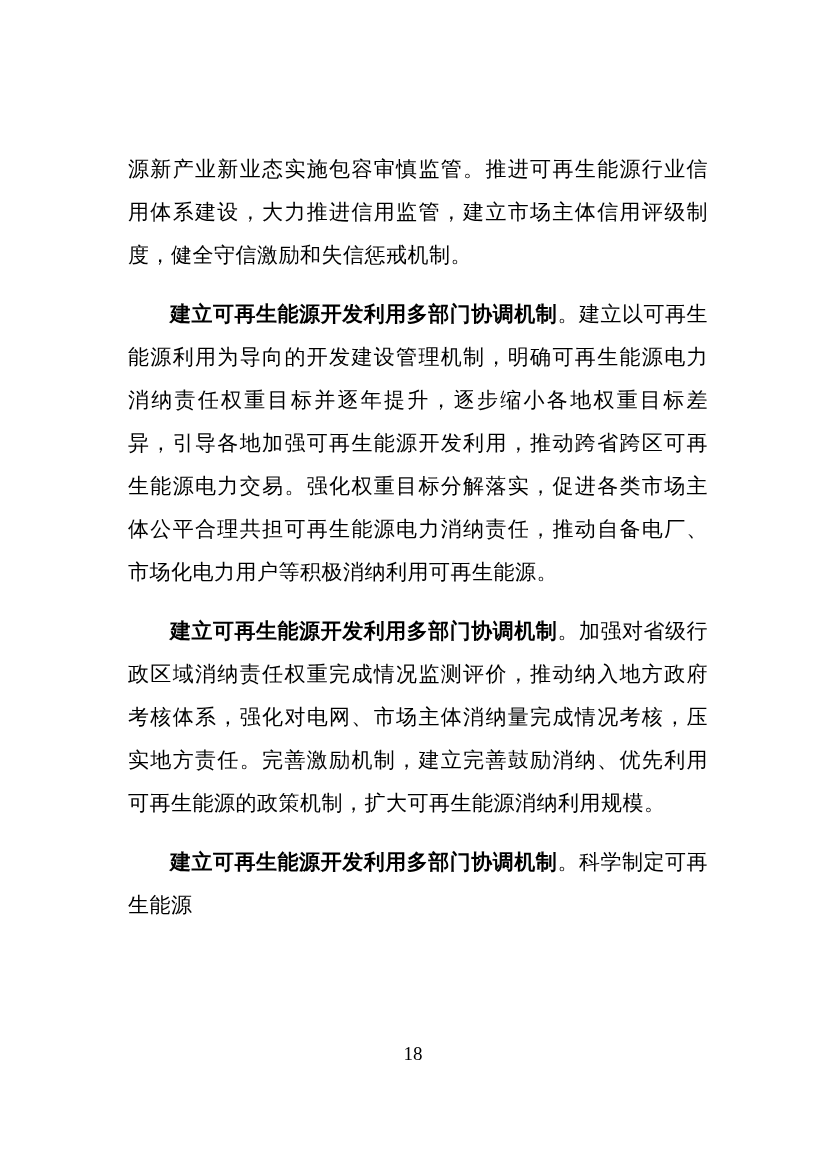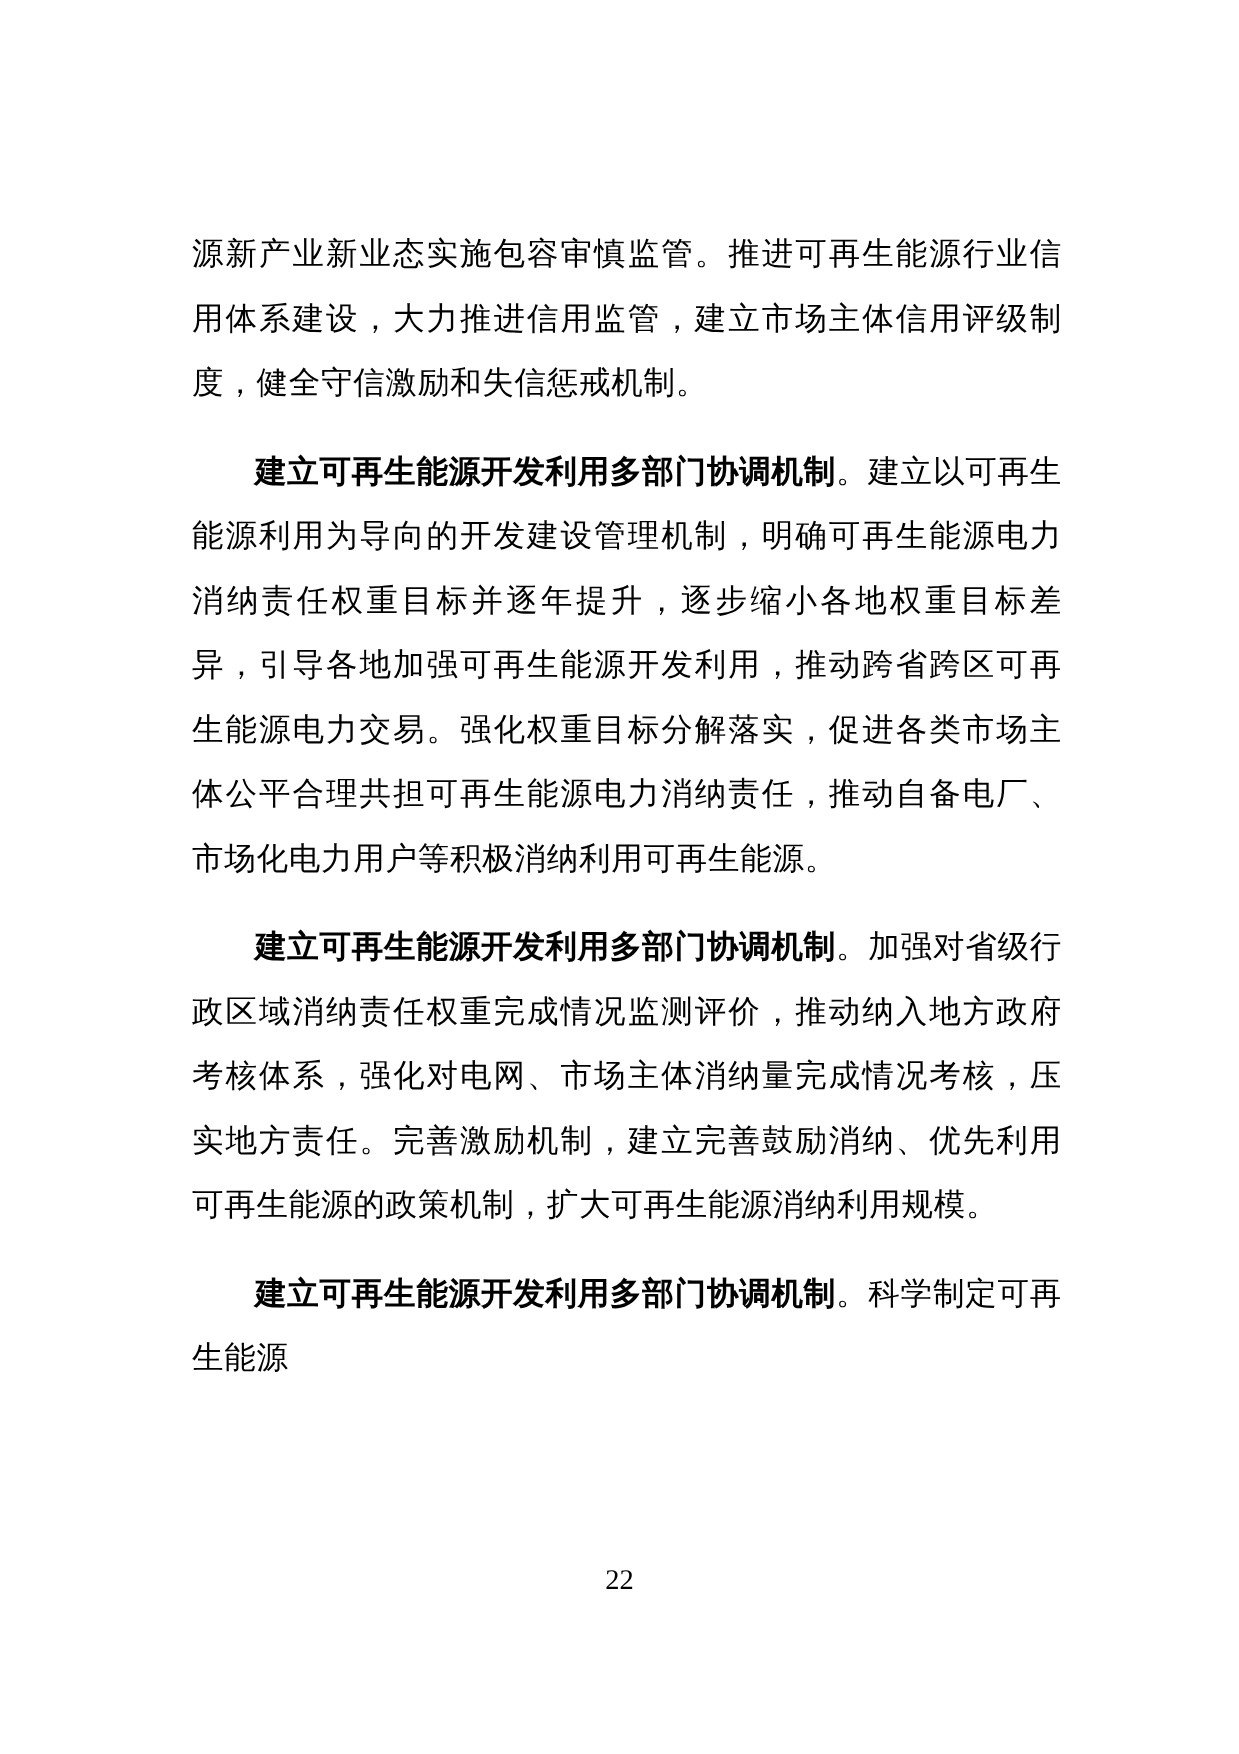--- a/index.html
+++ b/index.html
@@ -60,14 +60,14 @@
 
 
     <p class="indent"><b>建立可再生能源开发利用多部门协调机制</b><span>。建立以可再生能源利用为导向的开发建设管理机制，明确可再生能源电力消纳责任权重目标并逐年提升，逐步缩小各地权重目标差异，引导各地加强可再生能源开发利用，推动跨省跨区可再生能源电力交易。强化权重目标分解落实，促进各类市场主体公平合理共担可再生能源电力消纳责任，推动自备电厂、市场化电力用户等积极消纳利用可再生能源。</span></p>
 
     <p class="indent"><b>建立可再生能源开发利用多部门协调机制</b><span>。加强对省级行政区域消纳责任权重完成情况监测评价，推动纳入地方政府考核体系，强化对电网、市场主体消纳量完成情况考核，压实地方责任。完善激励机制，建立完善鼓励消纳、优先利用可再生能源的政策机制，扩大可再生能源消纳利用规模。</span></p>
 
     <p class="indent"><b>建立可再生能源开发利用多部门协调机制</b><span>。科学制定可再生能源</span></p>
 
   </div>
 
-  <div class="page-number">22</div>
+  <div class="page-number">18</div>
 </div>
 
 </body></html>

